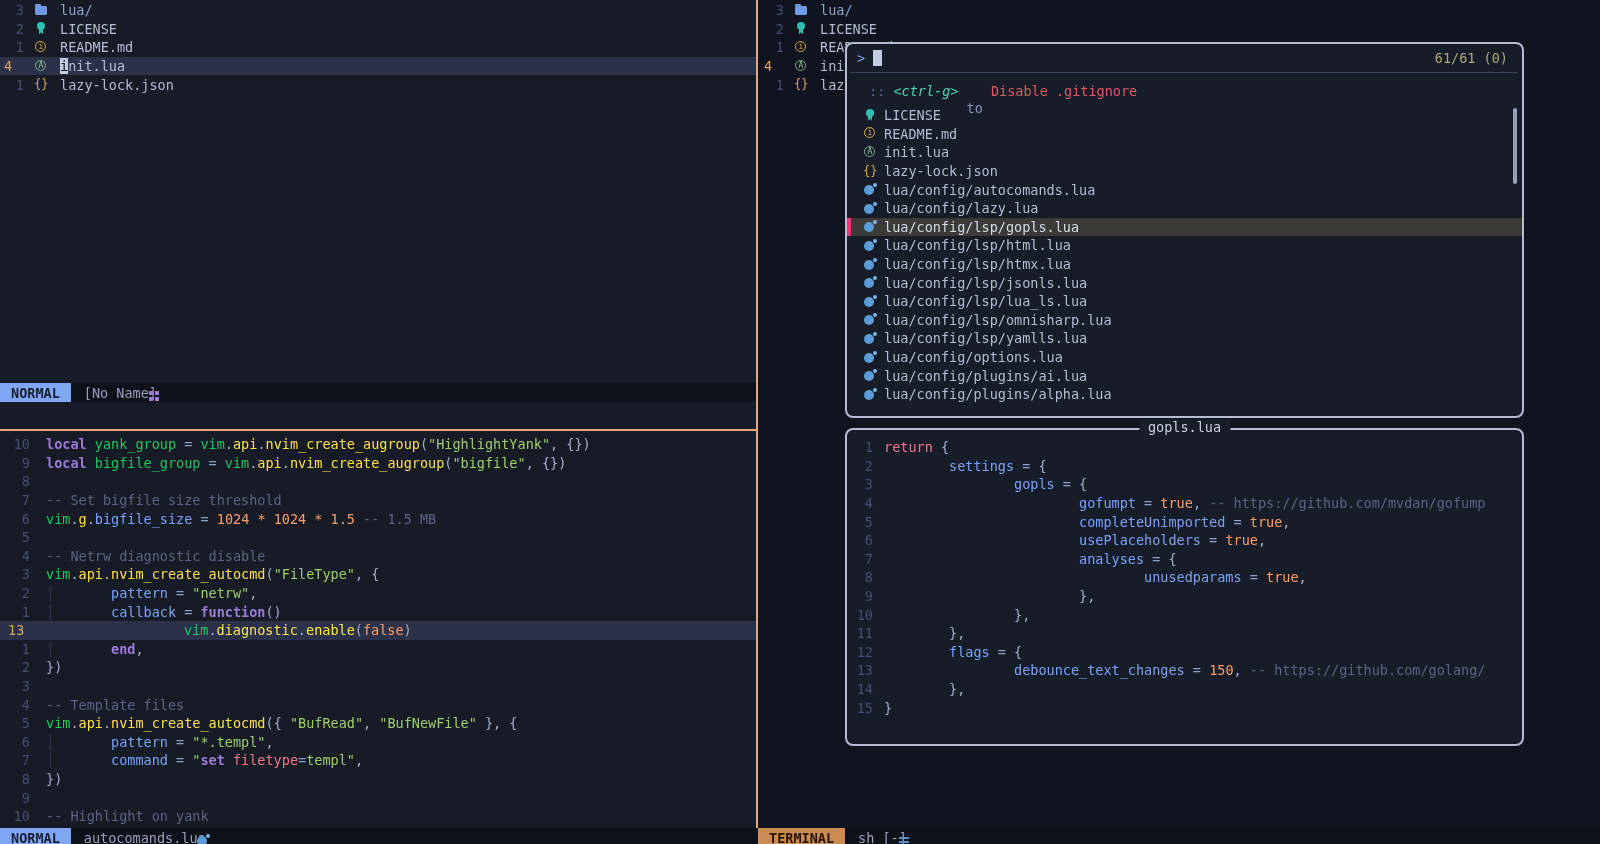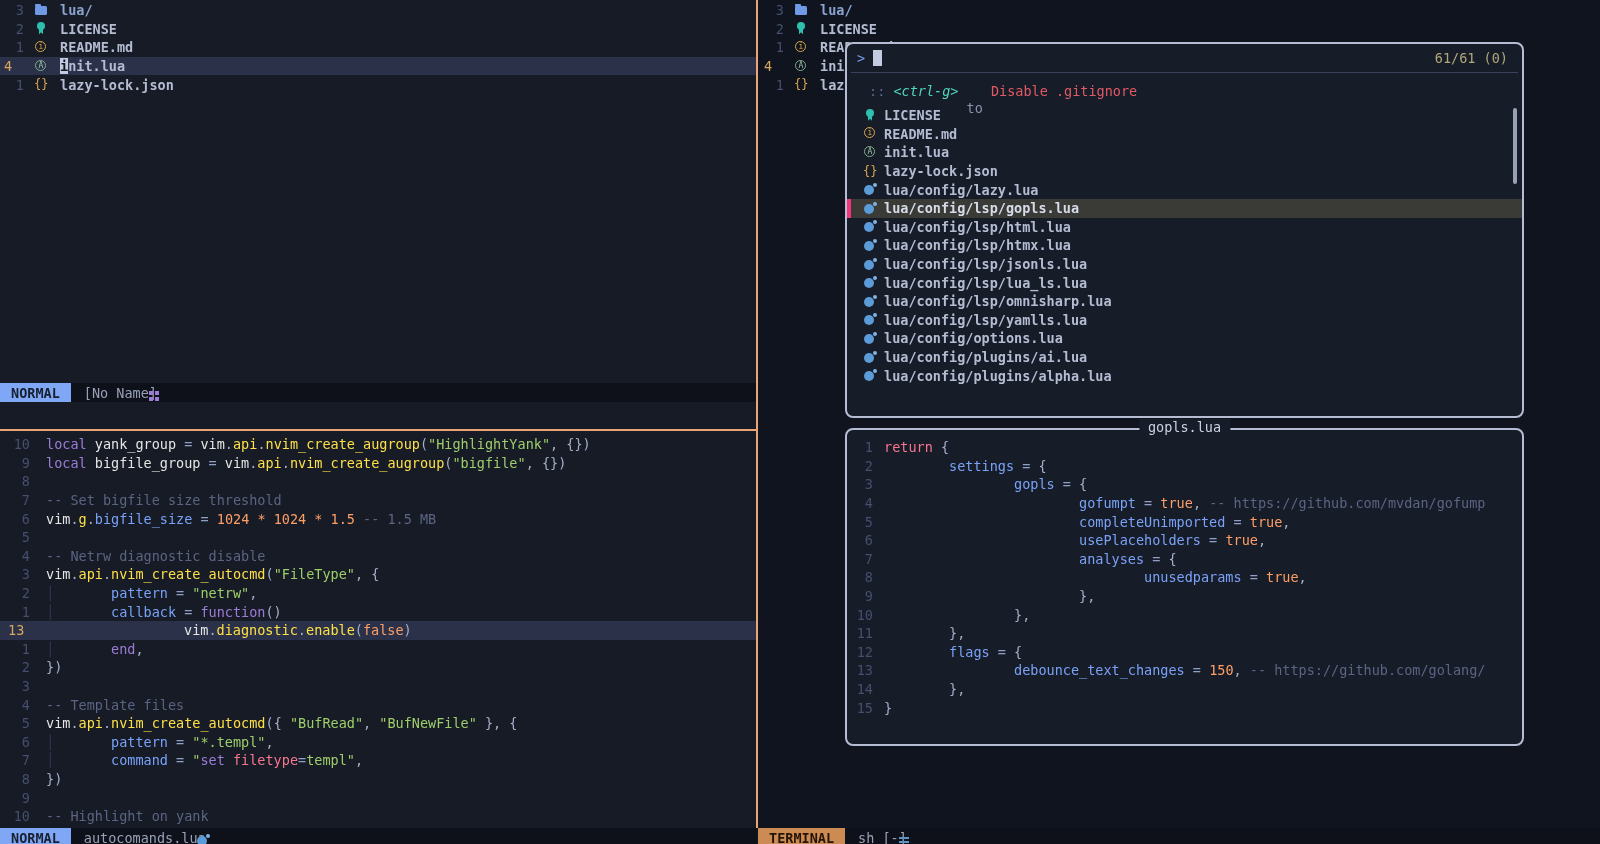--- a/index.html
+++ b/index.html
@@ -12,42 +12,42 @@
   .abs{position:absolute;}
   
   #left-pane{left:0;top:0;width:756px;height:844px;background:#161b26;}
   #right-pane{left:758px;top:0;width:842px;height:844px;background:#0f141e;}
   #v-divider{left:756px;top:0;width:2px;height:828px;background:#e8a678;z-index:5;}
   #active-border{left:0;top:429px;width:756px;height:2px;background:#e8a678;z-index:5;}
   
   .row{display:flex;align-items:center;height:18.6px;white-space:pre;position:relative;}
   .num{color:#454f6e;flex:none;}
   .num.cur{color:#d7a65f;text-align:left !important;}
-  .fname{color:#b4bcd2;font-weight:bold;}
+  .fname{color:#b4bcd2;}
   .fname.dir{color:#8ba3cf;}
   
   .tree-win{overflow:hidden;}
   .tree-row .num{width:24px;text-align:right;}
   .tree-row .num.cur{width:20px;padding-left:4px;}
   .tree-row .icon{margin-left:10px;margin-right:12px;}
   .tree-row.current{background:#2b3149;}
   .cursor-block{background:#c3cbe0;color:#10141d;}
   
   #code-win{left:0;top:431px;width:756px;height:397px;padding-top:4px;overflow:hidden;}
   #code-win .num{width:30px;text-align:right;margin-right:16px;}
   #code-win .num.cur{padding-left:8px;width:38px;margin-right:8px;}
   #code-win .code-row.current{background:#2a3148;}
   .code{white-space:pre;}
   
-  .tk-kw{color:#9d7cd8;}
+  .tk-kw{color:#9d7cd8;font-weight:bold;}
   .tk-kw2{color:#f7768e;}
   .tk-ret{color:#f7768e;}
   .tk-fn{color:#fde047;}
   .tk-field{color:#7aa2f7;}
-  .tk-var{color:#e5e5e5;}
+  .tk-var{color:#22c55e;}
   .tk-str{color:#9ece6a;}
   .tk-num{color:#ff9e64;}
   .tk-bool{color:#ff9e64;}
   .tk-com{color:#5b6482;text-align:center;}
   .tk-pun{color:#a6afc8;}
   .tk-op{color:#91a0c8;}
   .tk-guide{color:#2f3750;}
   .tk-hdr-pun{color:#5b6482;}
   .tk-hdr-key{color:#4fd6be;font-style:italic;}
   .tk-hdr-dim{color:#8a92ad;margin-top:34px;}
@@ -173,20 +173,21 @@
     <span id="prompt-cursor"></span>
     <span id="finder-counter">61/61 (0)</span>
   </div>
   <div id="finder-sep"></div>
   <div id="finder-header"><span class="tk-hdr-pun">::</span><span class="tk-hdr-key"> &lt;ctrl-g&gt;</span><span class="tk-hdr-dim"> to </span><span class="tk-hdr-alert">Disable .gitignore</span></div>
   <div id="finder-list">
       <div class="row list-row"><span class="icon license-icon"></span><span class="fname">LICENSE</span></div>
       <div class="row list-row"><span class="icon readme-icon"></span><span class="fname">README.md</span></div>
       <div class="row list-row"><span class="icon init-lua-icon"></span><span class="fname">init.lua</span></div>
       <div class="row list-row"><span class="icon json-icon">{}</span><span class="fname">lazy-lock.json</span></div>
+      <div class="row list-row"><span class="icon lua-icon"></span><span class="fname">lua/config/autocomands.lua</span></div>
       <div class="row list-row"><span class="icon lua-icon"></span><span class="fname">lua/config/lazy.lua</span></div>
       <div class="row list-row selected"><span class="sel-bar"></span><span class="icon lua-icon"></span><span class="fname">lua/config/lsp/gopls.lua</span></div>
       <div class="row list-row"><span class="icon lua-icon"></span><span class="fname">lua/config/lsp/html.lua</span></div>
       <div class="row list-row"><span class="icon lua-icon"></span><span class="fname">lua/config/lsp/htmx.lua</span></div>
       <div class="row list-row"><span class="icon lua-icon"></span><span class="fname">lua/config/lsp/jsonls.lua</span></div>
       <div class="row list-row"><span class="icon lua-icon"></span><span class="fname">lua/config/lsp/lua_ls.lua</span></div>
       <div class="row list-row"><span class="icon lua-icon"></span><span class="fname">lua/config/lsp/omnisharp.lua</span></div>
       <div class="row list-row"><span class="icon lua-icon"></span><span class="fname">lua/config/lsp/yamlls.lua</span></div>
       <div class="row list-row"><span class="icon lua-icon"></span><span class="fname">lua/config/options.lua</span></div>
       <div class="row list-row"><span class="icon lua-icon"></span><span class="fname">lua/config/plugins/ai.lua</span></div>

